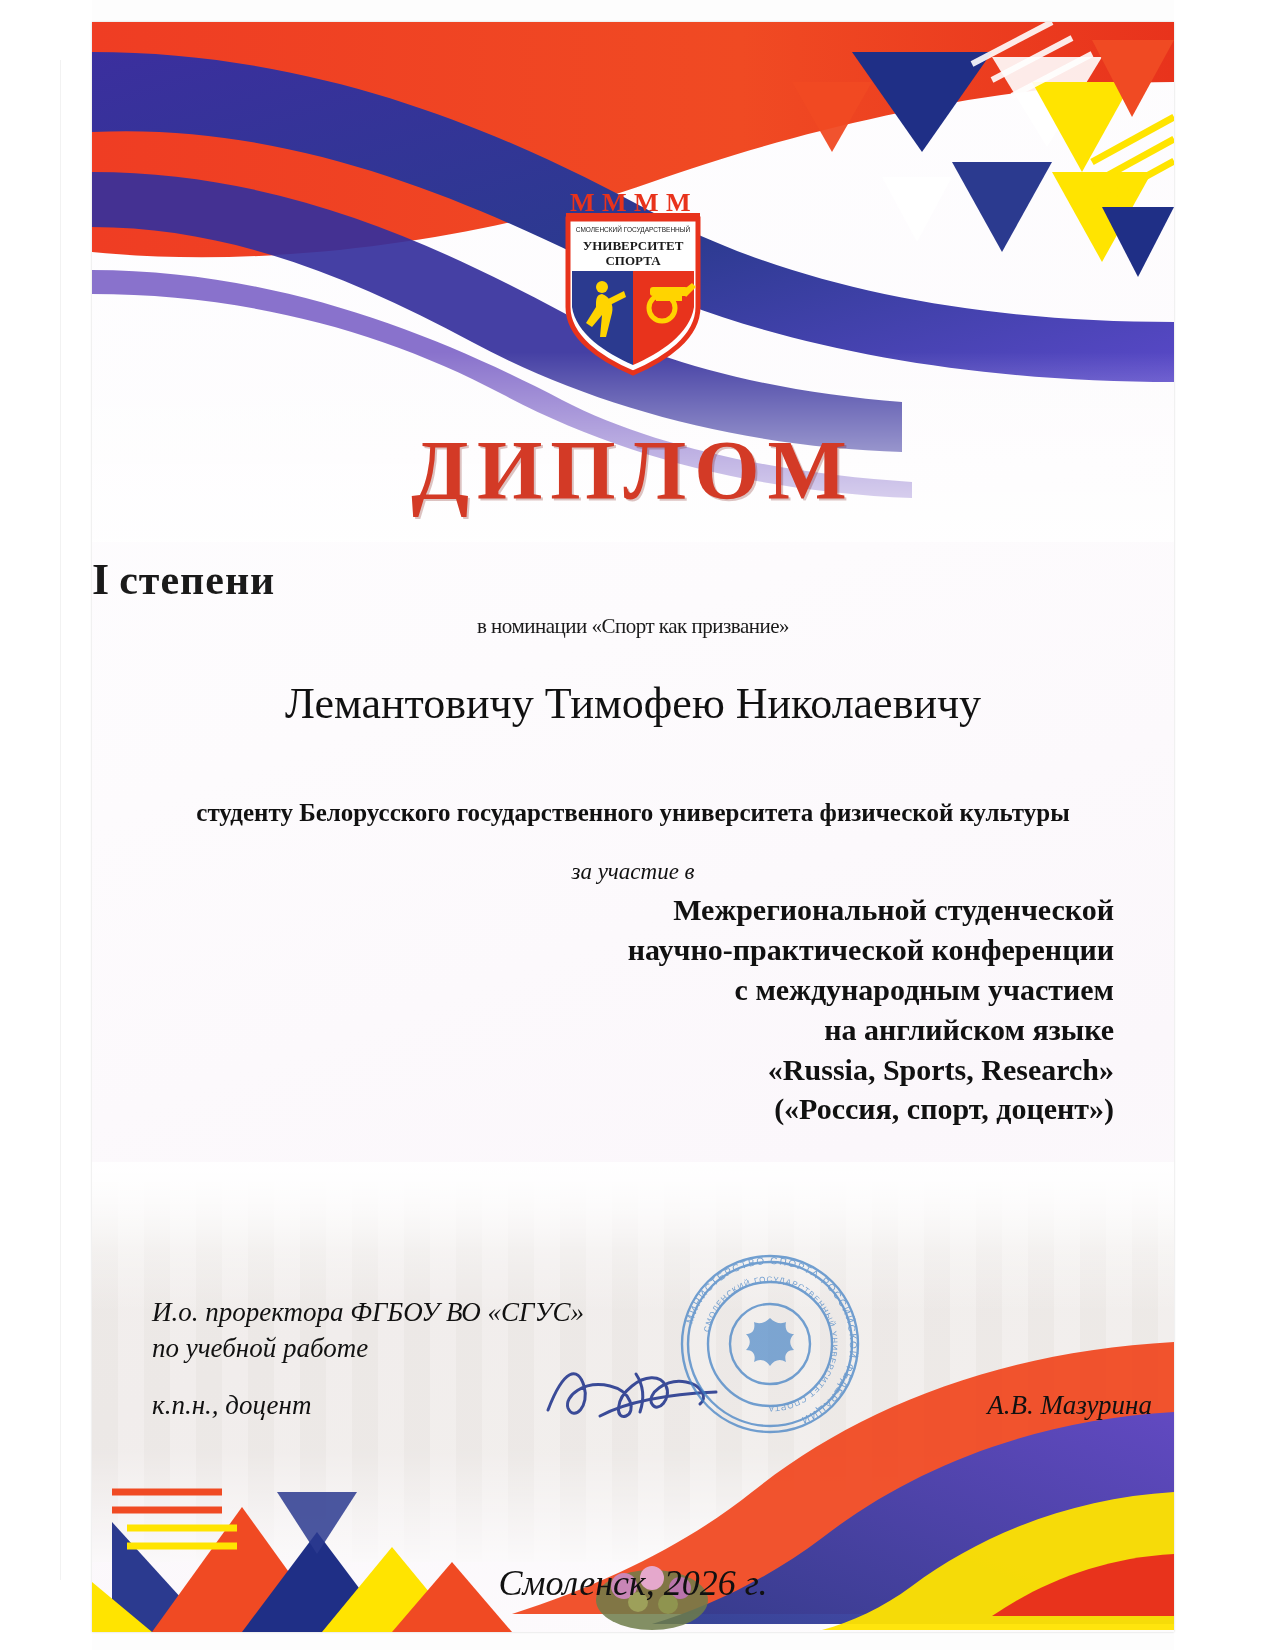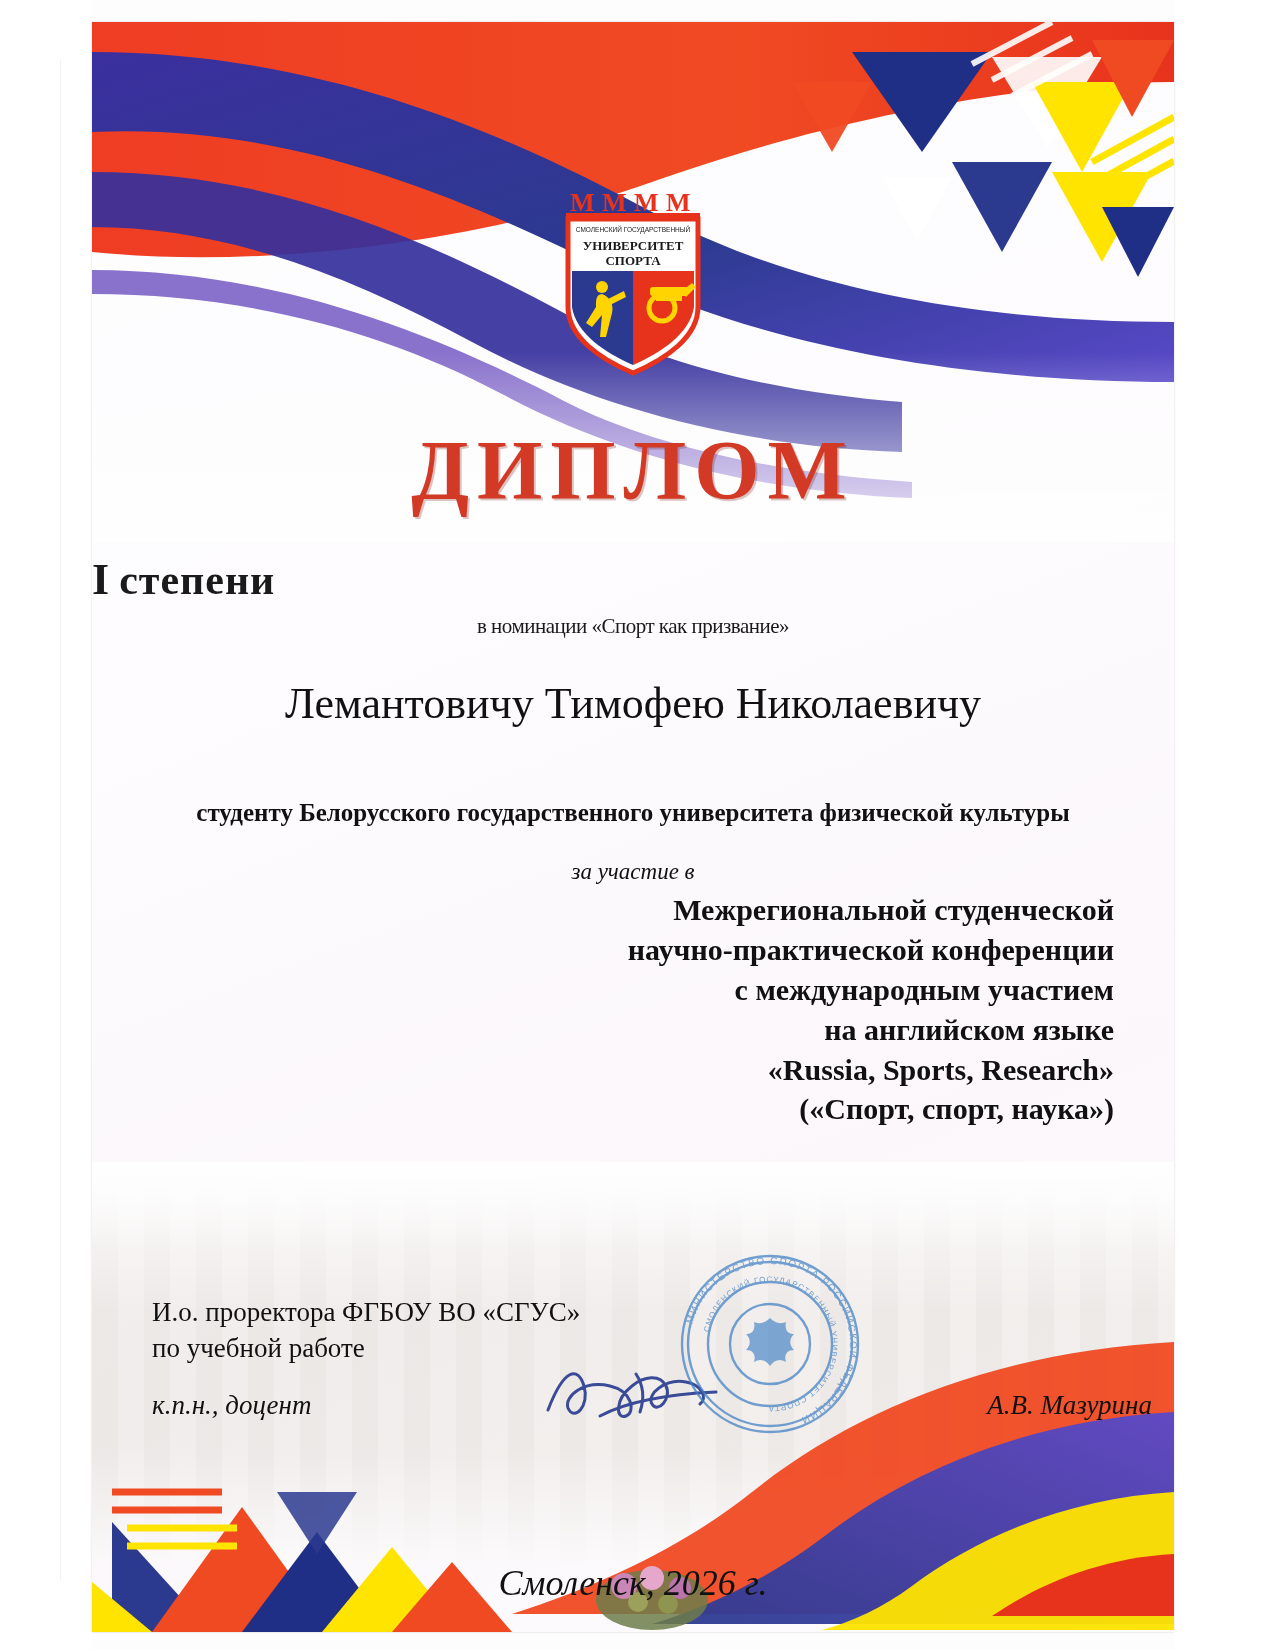--- a/index.html
+++ b/index.html
@@ -89,21 +89,21 @@
   .event{
     position:absolute;left:60px;right:60px;top:868px;
     text-align:right;
     font-size:30px;font-weight:bold;color:#111;
     line-height:1.33;
   }
 
   
   .sig-role{
     position:absolute;left:60px;top:1272px;
-    font-size:27px;color:#111;line-height:1.35;
+    font-style:italic;font-size:27px;color:#111;line-height:1.35;
   }
   .sig-degree{
     position:absolute;left:60px;top:1368px;
     font-style:italic;font-size:27px;color:#111;
   }
   .sig-name{
     position:absolute;right:22px;top:1368px;
     font-style:italic;font-size:27px;color:#111;
   }
   .city{
@@ -242,21 +242,21 @@
     <div class="affiliation">студенту Белорусского государственного университета физической культуры</div>
 
     <div class="forparticipation">за участие в</div>
 
     <div class="event">
       <div>Межрегиональной студенческой</div>
       <div>научно-практической конференции</div>
       <div>с международным участием</div>
       <div>на английском языке</div>
       <div>«Russia, Sports, Research»</div>
-      <div>(«Спорт, спорт, наука»)</div>
+      <div>(«Россия, спорт, доцент»)</div>
     </div>
 
     <div class="building"></div>
 
     <div class="botdecor">
       <svg width="1082" height="470" viewBox="0 0 1082 470" xmlns="http://www.w3.org/2000/svg">
         <defs>
           <linearGradient id="gWhiteFadeUp" x1="0" y1="0" x2="0" y2="1">
             <stop offset="0%" stop-color="#ffffff" stop-opacity="1"></stop>
             <stop offset="100%" stop-color="#ffffff" stop-opacity="0"></stop>

